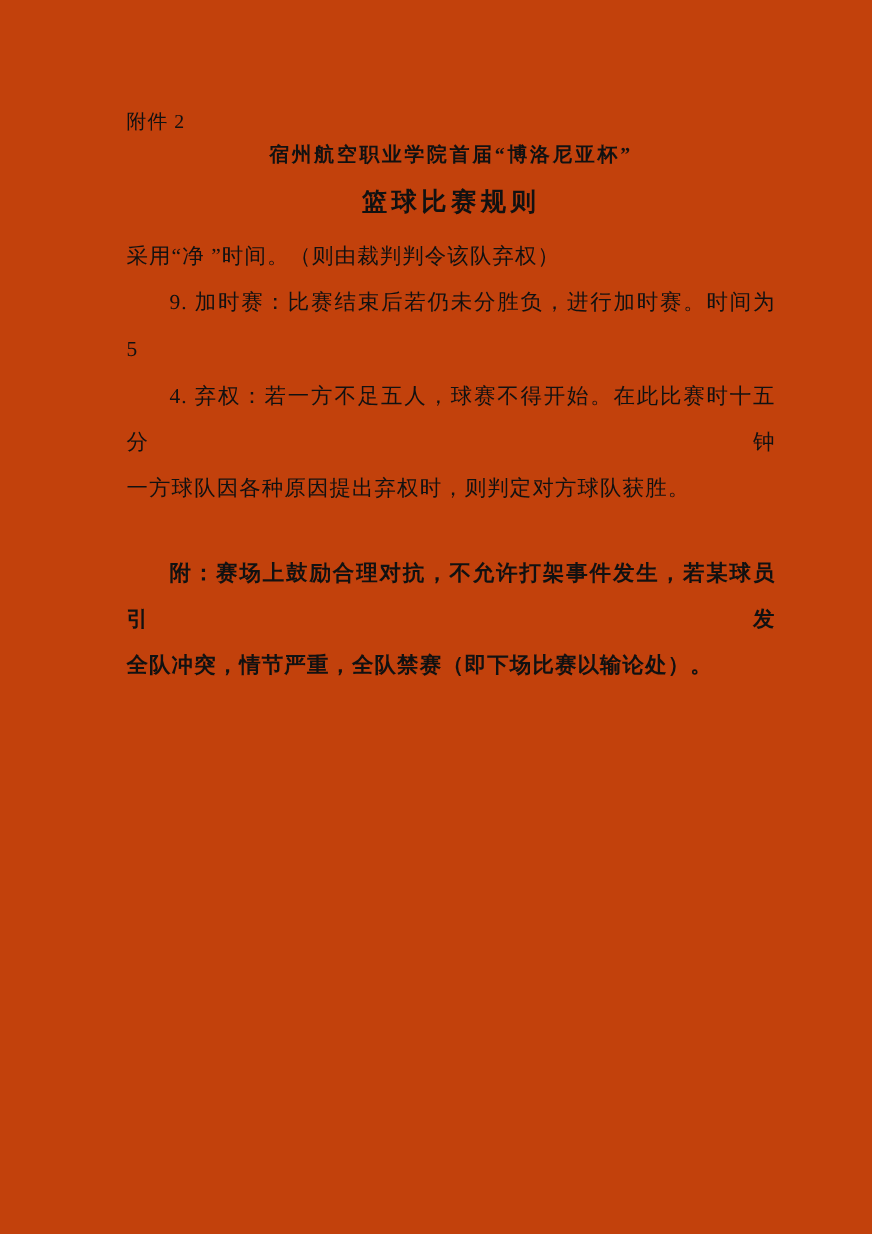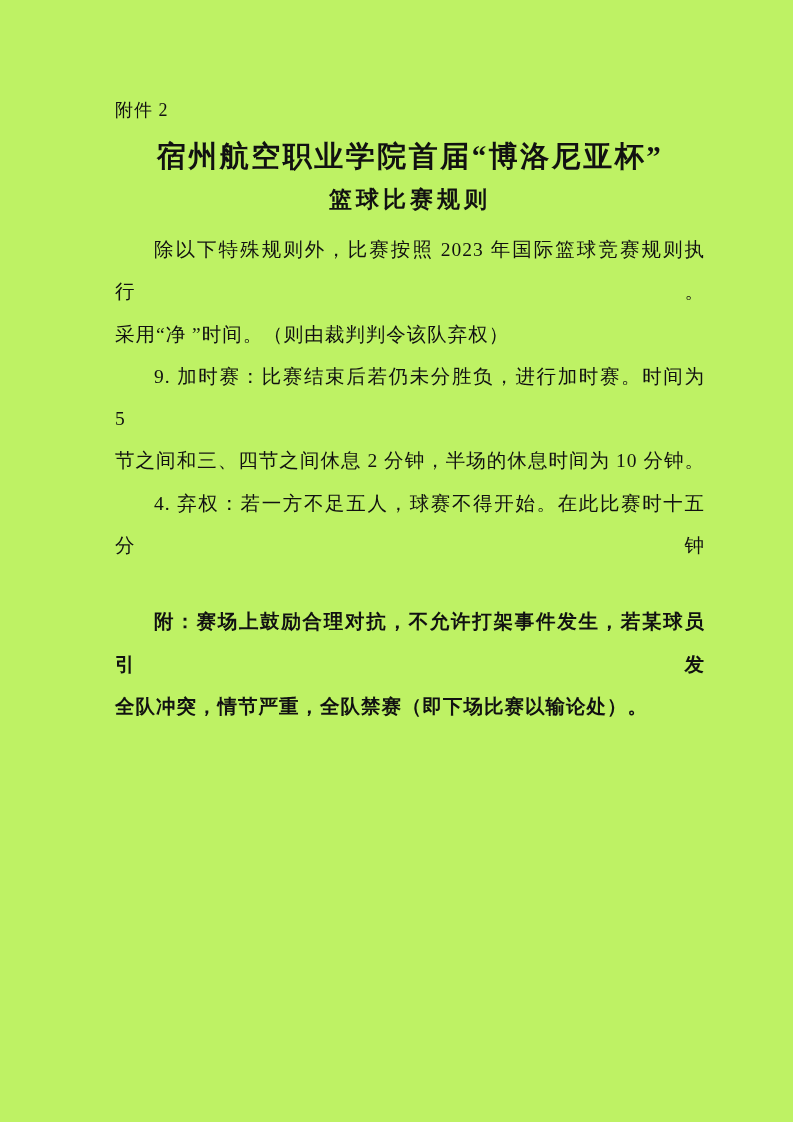--- a/index.html
+++ b/index.html
@@ -6,37 +6,37 @@
     margin: 0;
     padding: 0;
     background: #ffffff;
   }
   .page {
     position: relative;
     width: 793px;
     height: 1122px;
     box-sizing: border-box;
     padding: 97px 88px 0 115px;
-    background: #bef264;
+    background: #c2410c;
     color: #111111;
     font-family: "Liberation Serif", "DejaVu Serif", serif;
     overflow: hidden;
   }
   .attachment {
     font-size: 18px;
     line-height: 26px;
     letter-spacing: 1px;
   }
   .title {
     text-align: center;
     font-weight: bold;
   }
   .title-1 {
-    margin-top: 16px;
-    font-size: 29px;
+    margin-top: 0;
+    font-size: 18px;
     line-height: 34px;
     letter-spacing: 2.5px;
     font-family: Liberation Serif, serif;
   }
   .title-2 {
     margin-top: 10px;
     font-size: 23px;
     line-height: 34px;
     letter-spacing: 4px;
     font-family: Liberation Serif, serif;
@@ -56,39 +56,39 @@
     text-align-last: justify;
   }
   .line.indent {
     text-indent: 2em;
   }
   .line.bold {
     font-weight: bold;
   }
   .annex-start {
     margin-top: 34px;
+    font-family: Liberation Mono, monospace;
   }
 </style>
 </head>
 <body>
 
 <div class="page">
 
   <div class="attachment">附件 2</div>
 
   <div class="title title-1">宿州航空职业学院首届“博洛尼亚杯”</div>
 
   <div class="title title-2">篮球比赛规则</div>
 
   <div class="body-text">
 
-    <div class="line indent fill">除以下特殊规则外，比赛按照 2023 年国际篮球竞赛规则执行。</div>
     <div class="line">采用“净 ”时间。（则由裁判判令该队弃权）</div>
     <div class="line indent fill">9. 加时赛：比赛结束后若仍未分胜负，进行加时赛。时间为 5</div>
-    <div class="line fill">节之间和三、四节之间休息 2 分钟，半场的休息时间为 10 分钟。</div>
     <div class="line indent fill">4. 弃权：若一方不足五人，球赛不得开始。在此比赛时十五分钟</div>
+    <div class="line">一方球队因各种原因提出弃权时，则判定对方球队获胜。</div>
 
     <div class="line indent fill bold annex-start">附：赛场上鼓励合理对抗，不允许打架事件发生，若某球员引 发</div>
     <div class="line bold">全队冲突，情节严重，全队禁赛（即下场比赛以输论处）。</div>
 
   </div>
 
 </div>
 
 </body></html>

